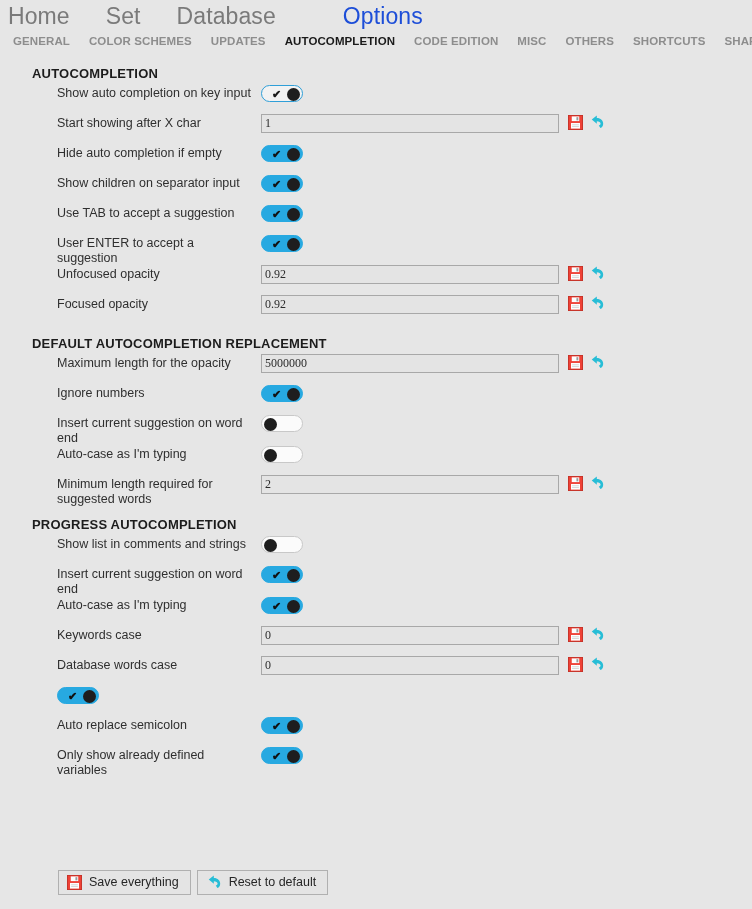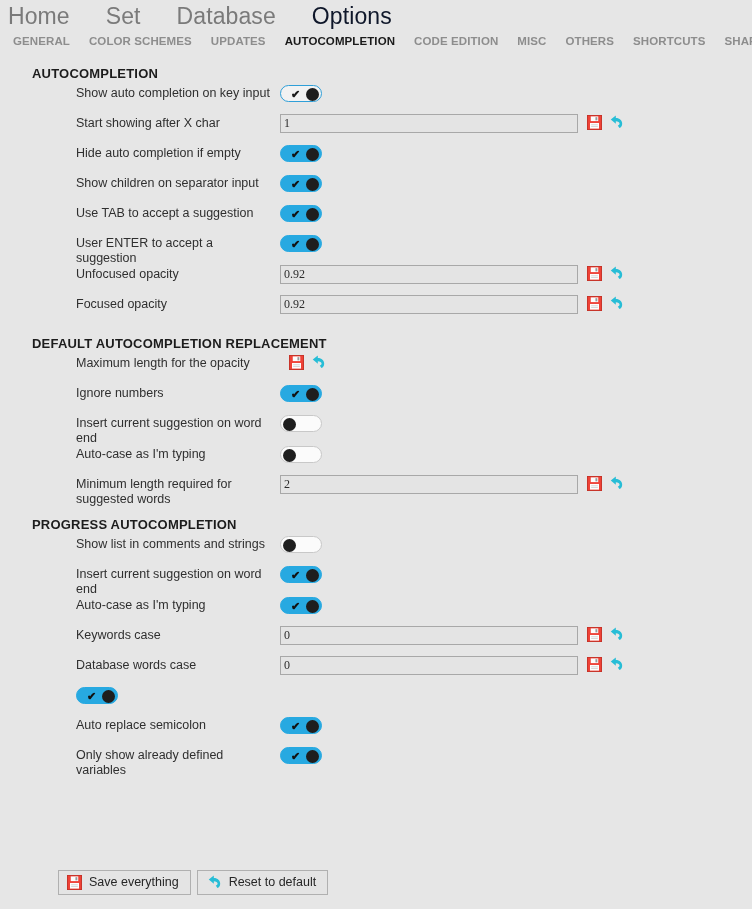--- a/index.html
+++ b/index.html
@@ -27,21 +27,22 @@
   }
   .menu-item {
     font-size: 23px;
     line-height: 28px;
     color: #7a7a7a;
     letter-spacing: .1px;
     cursor: pointer;
     white-space: nowrap;
   }
   .menu-item.active {
-    color: #0f172a;
+    color: #1d4ed8;
+    margin-left: 31px;
   }
 
   
   #sub-tabs {
     height: 22px;
     padding-left: 13px;
     display: flex;
     align-items: center;
     gap: 19px;
     box-sizing: border-box;
@@ -77,21 +78,20 @@
     margin: 0 0 4px 32px;
     padding-top: 10px;
   }
 
   .row {
     display: flex;
     align-items: flex-start;
     padding-left: 57px;
     min-height: 30px;
     box-sizing: border-box;
-    margin-left: 19px;
   }
 
   .row-label {
     width: 204px;
     flex: 0 0 204px;
     font-size: 12.5px;
     line-height: 15px;
     color: #2f2f2f;
     padding-top: 1px;
     box-sizing: border-box;
@@ -322,20 +322,21 @@
           </svg></span>
         <span class="icon-btn reset"><svg width="16" height="15" viewBox="0 0 16 16">
             <path d="M7.8 3.2 C12 3.2 14.6 6 14.6 9.2 C14.6 11.4 13.4 13.1 11.6 13.9 L9.9 11.2 C11.1 10.8 11.8 10.1 11.8 9.1 C11.8 7.7 10.3 6.6 7.8 6.6 L7.8 9.3 L2.4 4.9 L7.8 0.6 Z" fill="#27bdd6"></path>
           </svg></span>
       </div>
     </div>
     <div class="section-title">DEFAULT AUTOCOMPLETION REPLACEMENT</div>
     <div class="row">
       <div class="row-label">Maximum length for the opacity</div>
       <div class="row-control">
+        <input class="text-field" type="text" value="5000000" style="">
         <span class="icon-btn save"><svg width="15" height="15" viewBox="0 0 16 16">
             <rect x="0.5" y="0.5" width="15" height="15" fill="#ef4136" stroke="#c62f25"></rect>
             <rect x="4" y="1.5" width="8" height="5" fill="#fdfdfd"></rect>
             <rect x="9" y="2.3" width="2" height="3.4" fill="#9a9a9a"></rect>
             <rect x="3.2" y="8.5" width="9.6" height="6" fill="#fdfdfd"></rect>
             <rect x="4.4" y="10" width="7.2" height="0.9" fill="#cfcfcf"></rect>
             <rect x="4.4" y="11.7" width="7.2" height="0.9" fill="#cfcfcf"></rect>
           </svg></span>
         <span class="icon-btn reset"><svg width="16" height="15" viewBox="0 0 16 16">
             <path d="M7.8 3.2 C12 3.2 14.6 6 14.6 9.2 C14.6 11.4 13.4 13.1 11.6 13.9 L9.9 11.2 C11.1 10.8 11.8 10.1 11.8 9.1 C11.8 7.7 10.3 6.6 7.8 6.6 L7.8 9.3 L2.4 4.9 L7.8 0.6 Z" fill="#27bdd6"></path>

